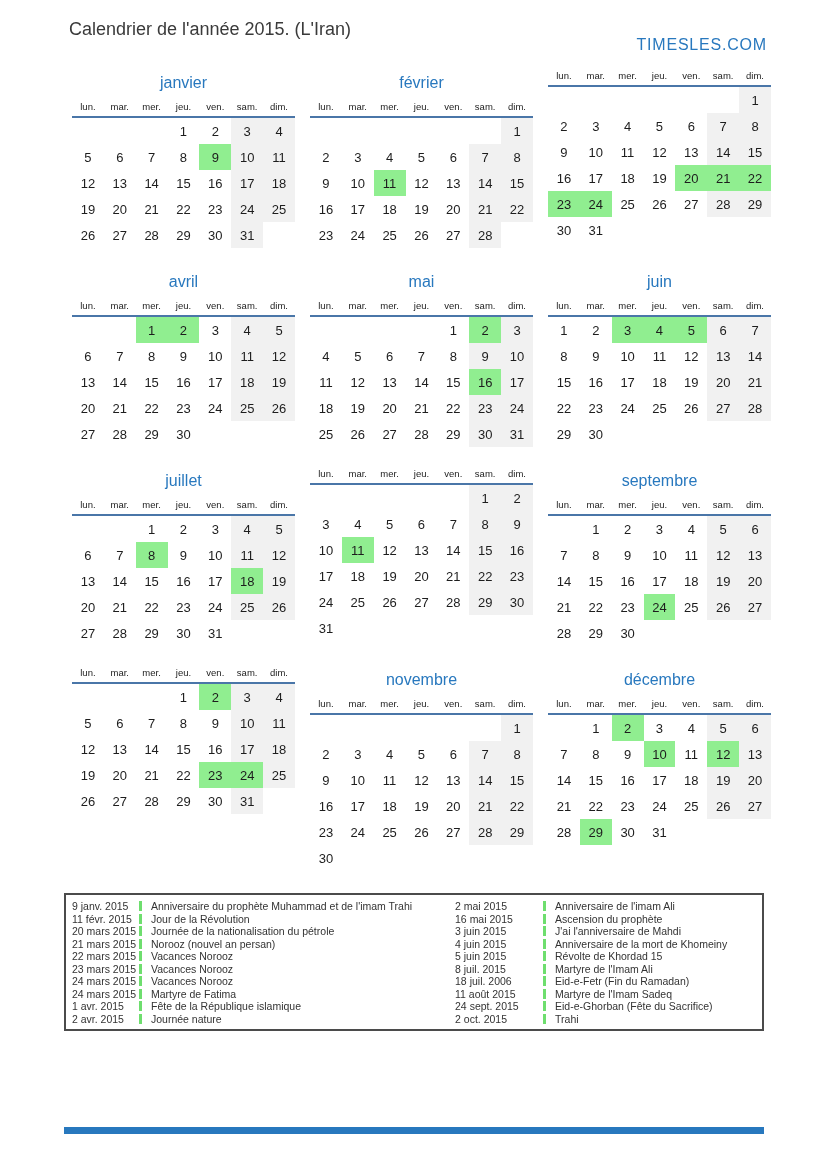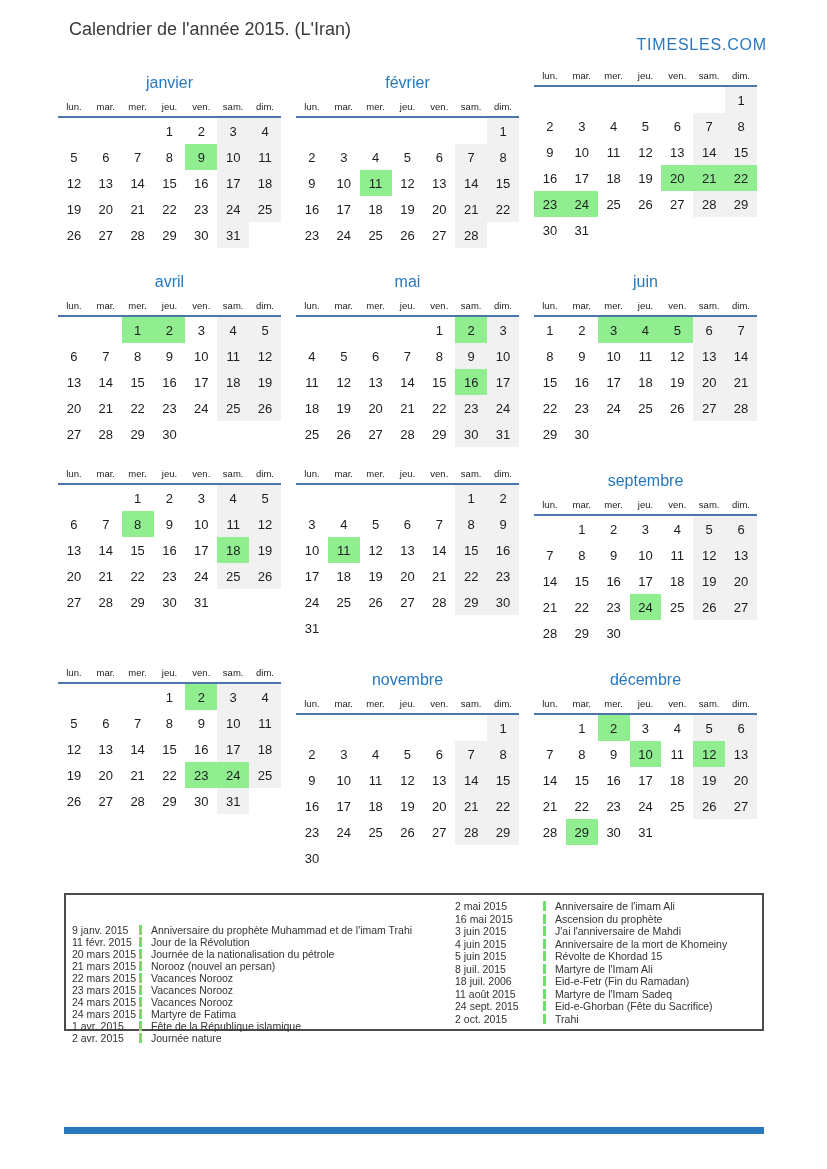--- a/index.html
+++ b/index.html
@@ -16,21 +16,21 @@
     font-family:"Liberation Sans", sans-serif;color:var(--ink);
   }
   .page-title{
     position:absolute;left:57px;top:19px;font-size:18px;color:#3a3a3a;margin-left:12px;
   }
   .site-link{
     position:absolute;right:60px;top:36px;font-size:16px;letter-spacing:0.8px;
     color:var(--accent);text-decoration:none;cursor:pointer;
   }
   .months-grid{
-    position:absolute;left:58px;top:70px;width:699px;
+    position:absolute;left:72px;top:70px;width:699px;
     display:grid;grid-template-columns:repeat(3,1fr);
     column-gap:15px;row-gap:21px;
   }
   .month{width:100%;}
   .month-title{
     text-align:center;font-size:16px;color:var(--accent);
     padding:4px 0 9px 0;cursor:pointer;
   }
   .month table{
     border-collapse:collapse;width:100%;table-layout:fixed;
@@ -44,21 +44,21 @@
     font-size:13px;color:var(--ink);
   }
   .month td.we{background:var(--weekend);}
   .month td.green{background:var(--green);}
   .legend{
     position:absolute;left:64px;top:893px;width:700px;height:138px;
     border:2px solid #4b4b4b;box-sizing:border-box;
     padding:5px 6px 4px 6px;display:flex;background:#ffffff;
   }
   .legend-col{display:flex;flex-direction:column;justify-content:space-between;}
-  .legend-col.left{width:56%;margin-top:24px;}
+  .legend-col.left{width:56%;}
   .legend-col.right{width:44%;}
   .legend-row{display:flex;align-items:center;height:12.4px;font-size:10.5px;color:#333333;white-space:nowrap;}
   .legend-row .ldate{flex:0 0 auto;}
   .legend-col.left .ldate{width:67px;}
   .legend-col.right .ldate{width:88px;}
   .legend-sep{flex:0 0 3px;height:10px;background:var(--sep-green);margin-right:9px;}
   .footer-bar{
     position:absolute;left:64px;top:1127px;width:700px;height:7px;
     background:var(--accent);
   }
@@ -450,20 +450,21 @@
             <td></td>
             <td></td>
             <td></td>
             <td></td>
             <td></td>
           </tr>
         </tbody>
       </table>
     </div>
     <div class="month">
+      <div class="month-title">juillet</div>
       <table>
         <thead>
           <tr>
             <th>lun.</th>
             <th>mar.</th>
             <th>mer.</th>
             <th>jeu.</th>
             <th>ven.</th>
             <th>sam.</th>
             <th>dim.</th>

